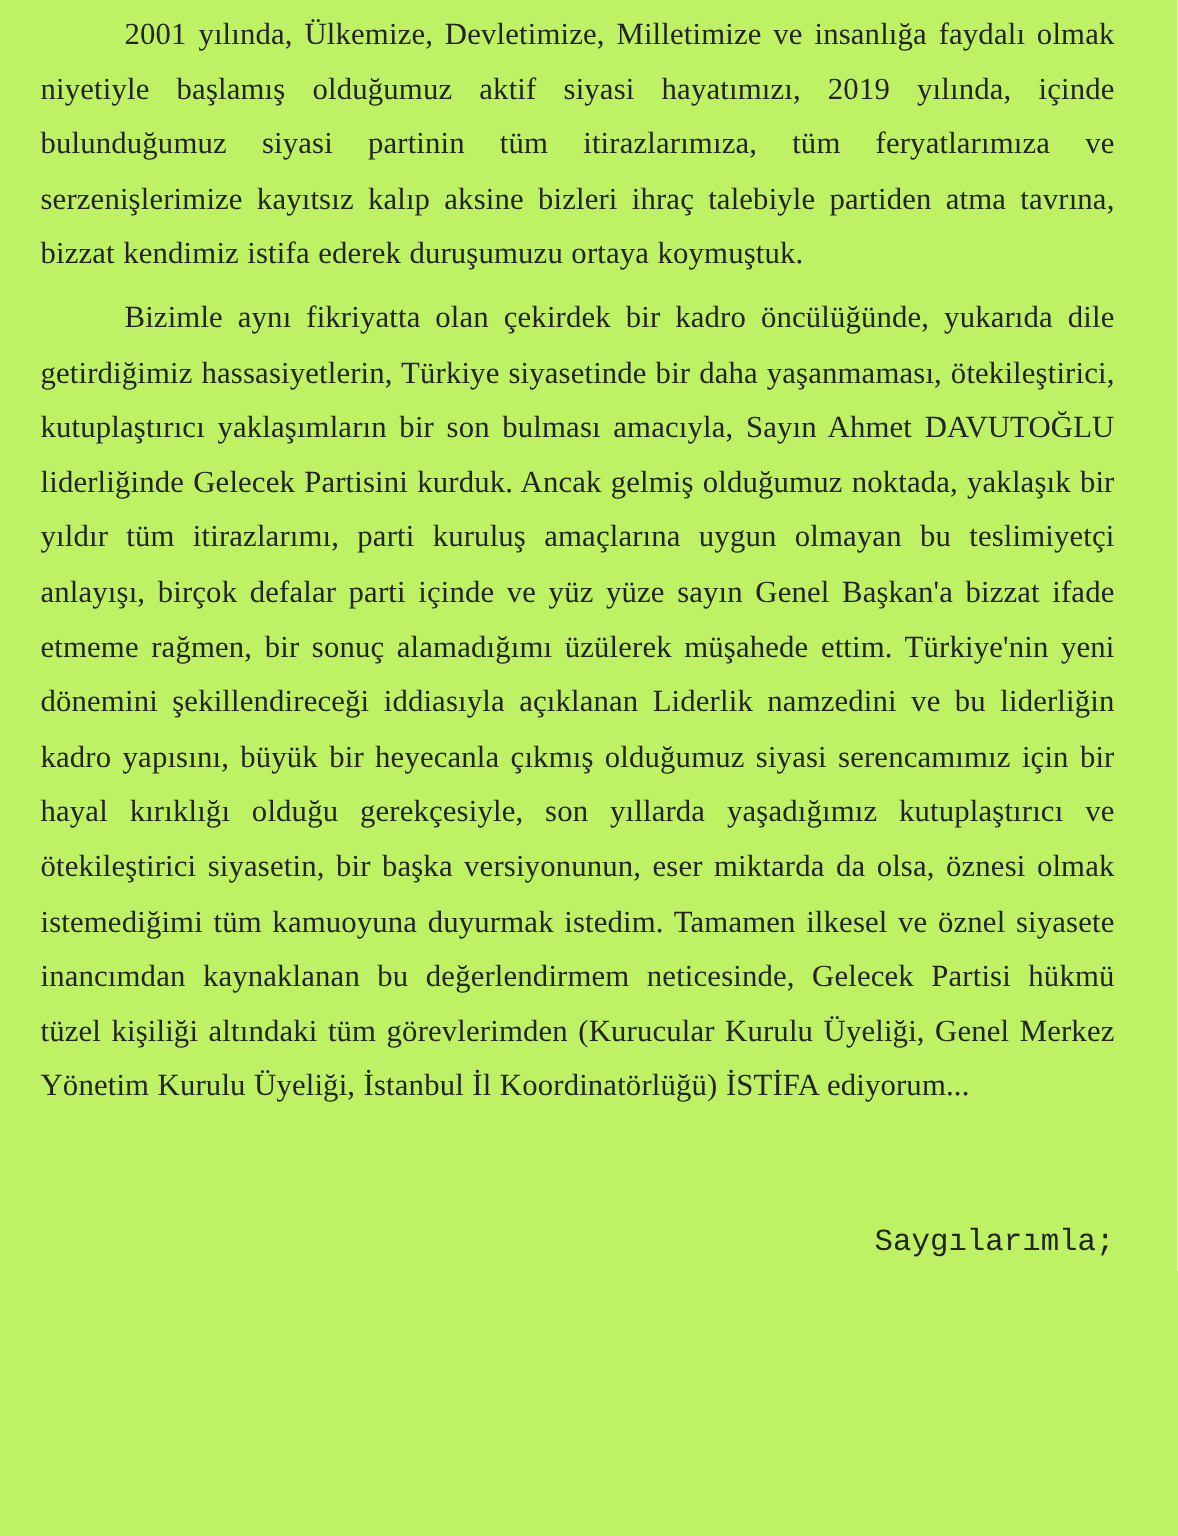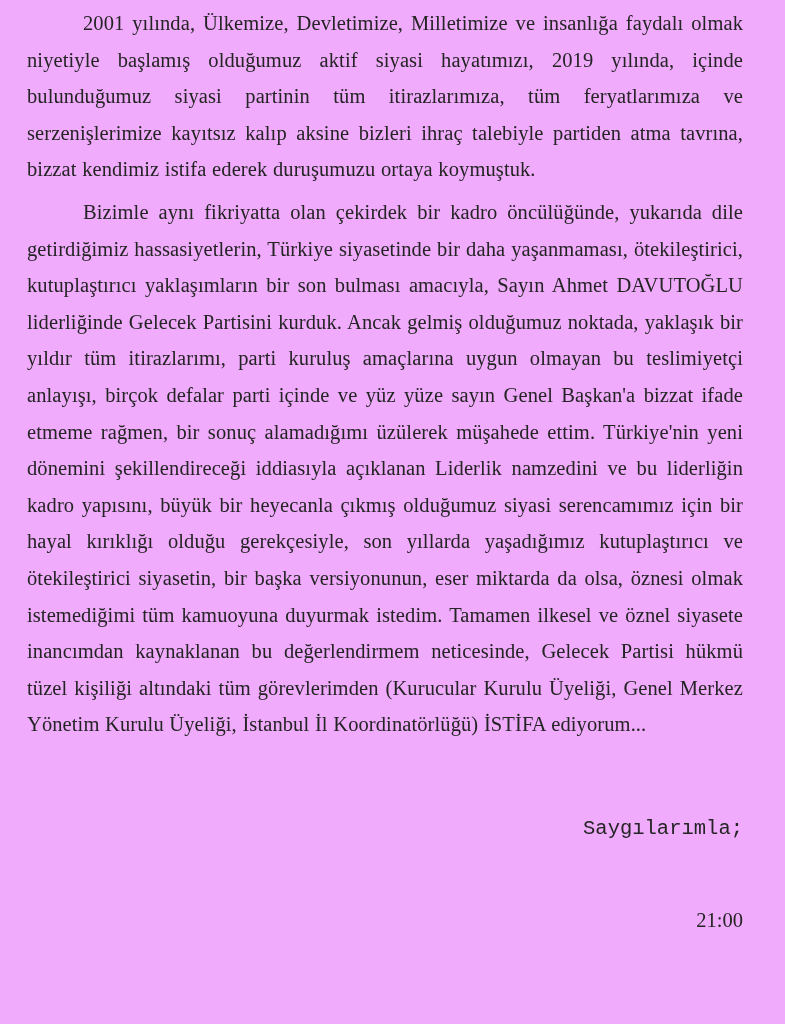--- a/index.html
+++ b/index.html
@@ -6,21 +6,21 @@
   html, body {
     margin: 0;
     padding: 0;
     background: #ffffff;
   }
 
   .page {
     position: relative;
     width: 785px;
     height: 1024px;
-    background: #f0abfc;
+    background: #bef264;
     overflow: hidden;
     box-sizing: border-box;
     font-family: "Liberation Serif", "DejaVu Serif", serif;
     color: #242424;
   }
 
   .doc-body {
     position: absolute;
     left: 27px;
     top: 5px;
@@ -117,17 +117,16 @@
   </div>
 
   <div class="closing-block">
 
     <p class="closing-line">Saygılarımla;</p>
 
     <div class="sig-gap"></div>
 
 
 
-    <p class="sig-time">21:00</p>
 
   </div>
 
 </div>
 
 </body></html>

